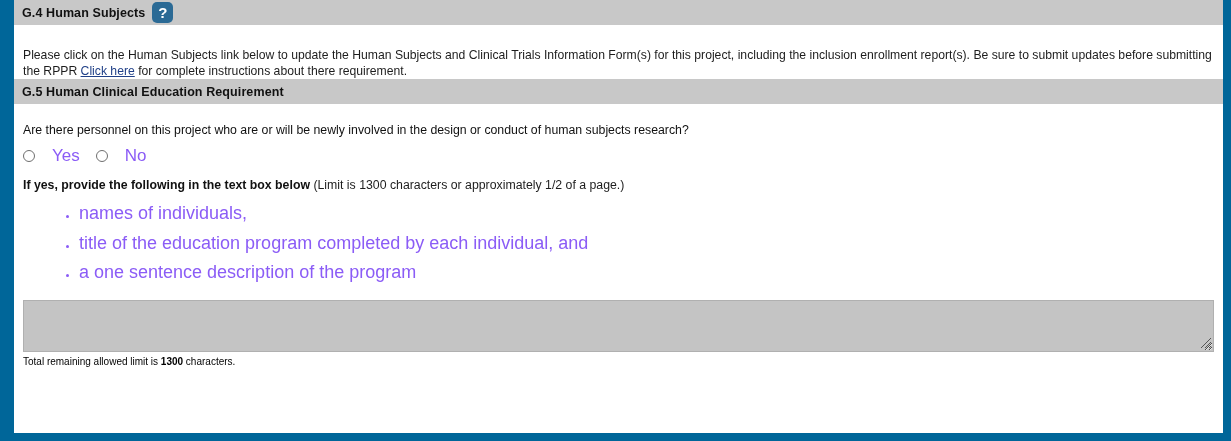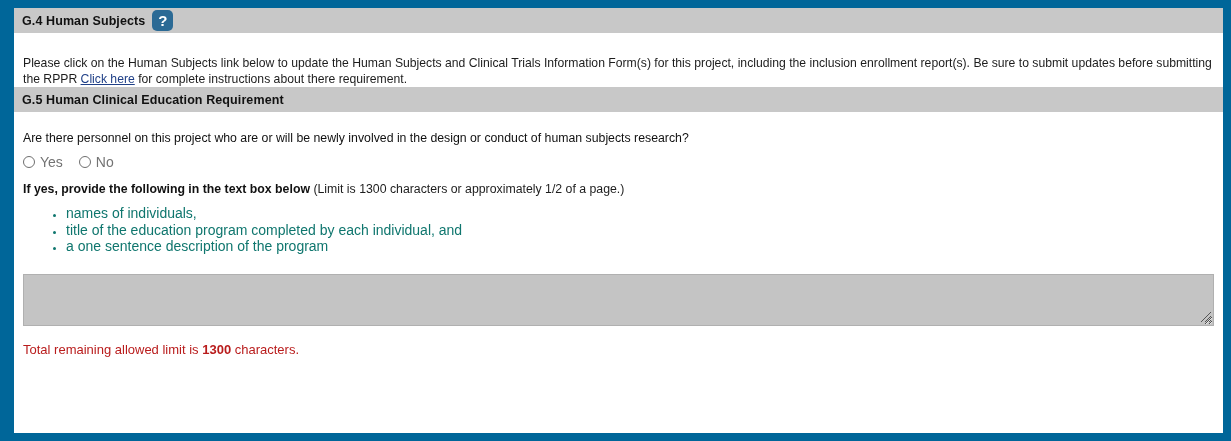--- a/index.html
+++ b/index.html
@@ -17,21 +17,21 @@
     color: #1a1a1a;
     overflow: hidden;
   }
 
   
   #panel-frame {
     position: relative;
     width: 1231px;
     height: 441px;
     background: #006699;
-    padding: 8px 8px 8px 14px;
+    padding: 0 8px 8px 14px;
   }
   #panel-inner {
     position: relative;
     width: 100%;
     height: 100%;
     background: #ffffff;
     overflow: hidden;
   }
 
   
@@ -120,41 +120,42 @@
   .radio-mark {
     width: 12px;
     height: 12px;
     border: 1px solid #6f6f6f;
     border-radius: 50%;
     background: #ffffff;
     display: inline-block;
     flex: 0 0 auto;
   }
   .radio-label {
-    font-size: 14px;
-    color: #737373;
+    font-size: 17px;
+    color: #8b5cf6;
+    margin-left: 12px;
   }
 
   .ifyes-row {
     margin-top: 12px;
     font-size: 12.3px;
     color: #1d1d1d;
   }
   .ifyes-row .strong { font-weight: bold; color: #111111; }
 
   ul.bullets {
     margin: 9px 0 0 0;
     padding-left: 43px;
     list-style: disc;
   }
   ul.bullets li {
-    font-size: 14px;
+    font-size: 18px;
     line-height: 16.5px;
-    color: #0f766e;
-    margin: 0;
+    color: #8b5cf6;
+    margin: 13px;
   }
   ul.bullets li::marker { font-size: 11px; }
 
   
   .textarea-wrap {
     position: relative;
     margin-top: 19px;
   }
   textarea.big-box {
     width: 100%;
@@ -170,23 +171,23 @@
   }
   .resize-grip {
     position: absolute;
     right: 2px;
     bottom: 3px;
     width: 12px;
     height: 12px;
     pointer-events: none;
   }
   .footer-note {
-    margin-top: 16px;
-    font-size: 13px;
-    color: #b91c1c;
+    margin-top: 4px;
+    font-size: 10px;
+    color: #000000;
   }
   .footer-note .strong { font-weight: bold; }
 </style>
 </head>
 <body>
 
 <div id="panel-frame">
   <div id="panel-inner">
 
     <div class="section-bar">

